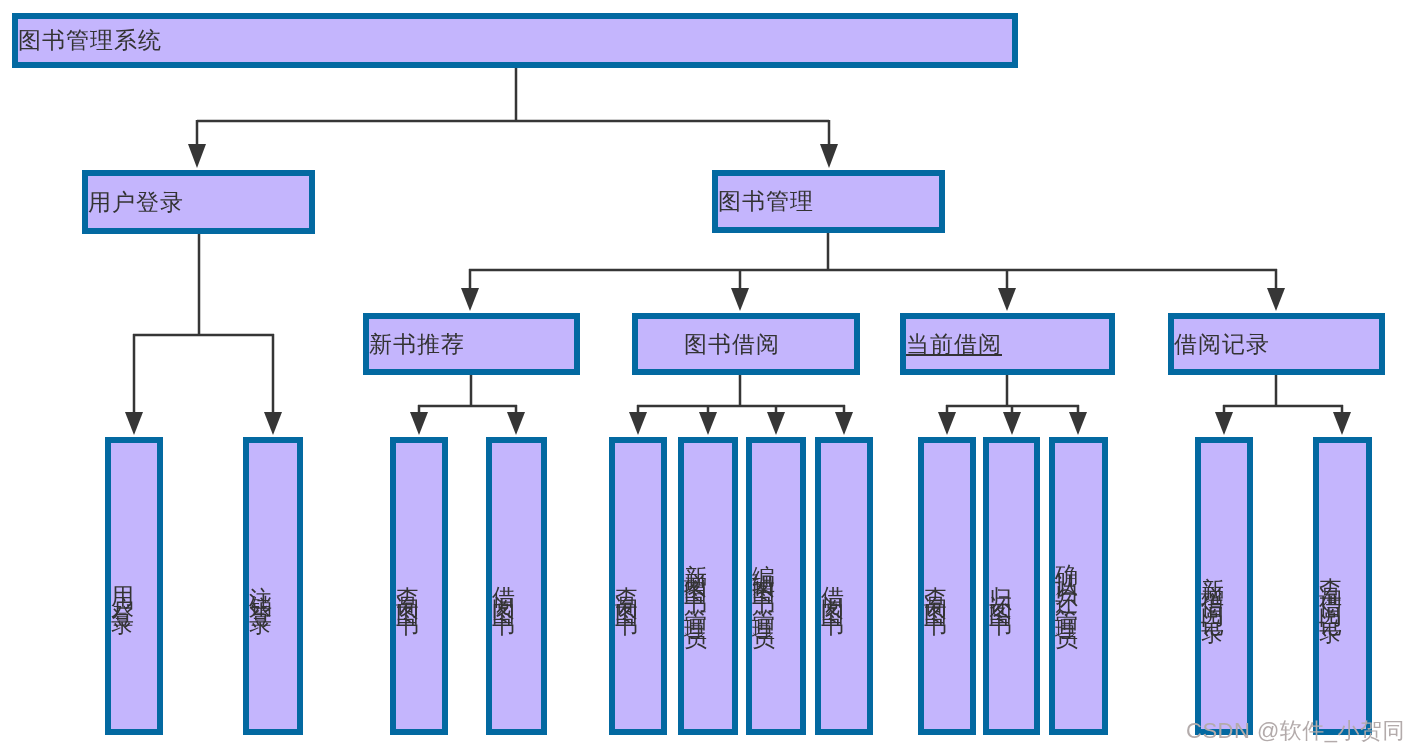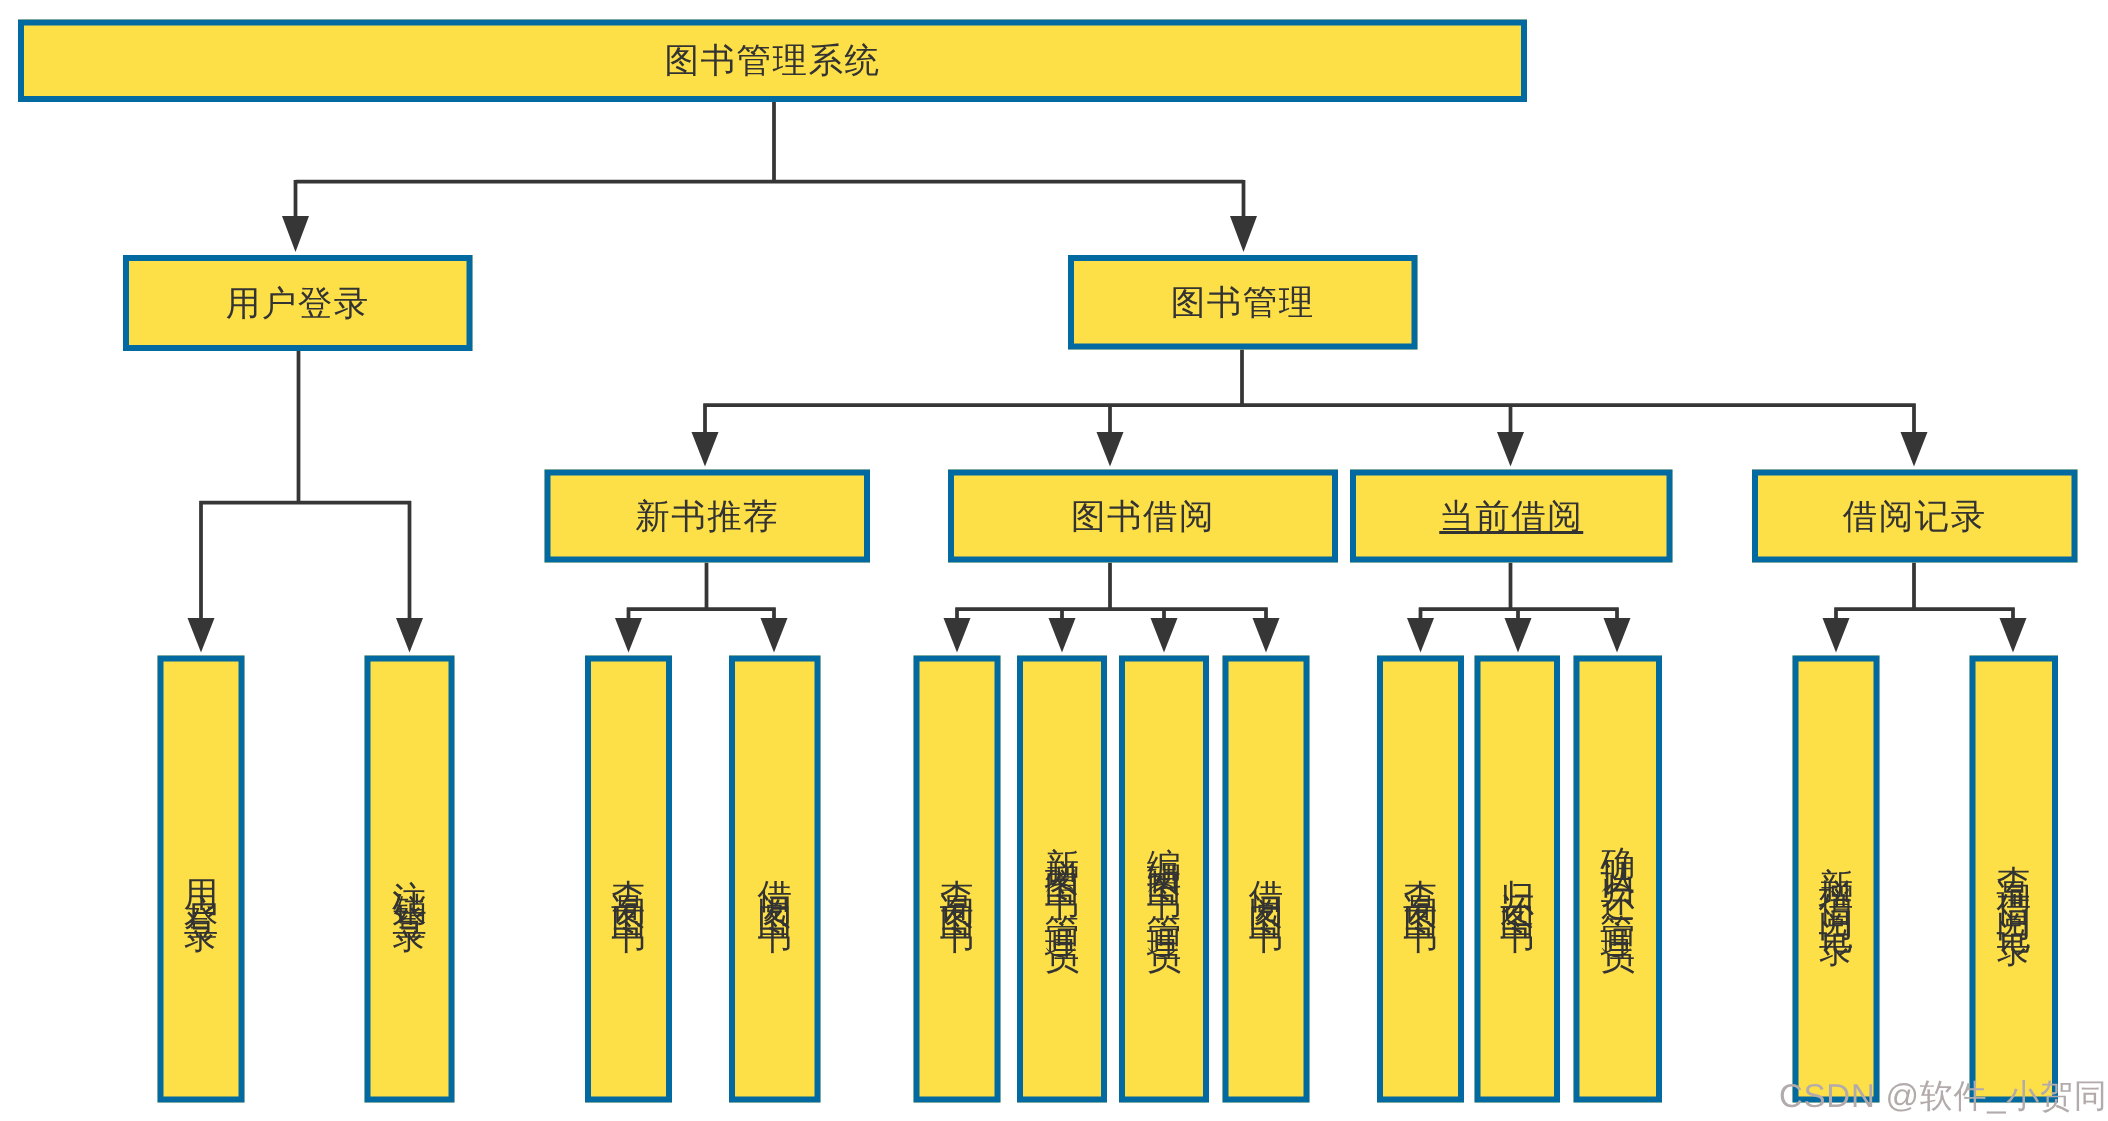--- a/index.html
+++ b/index.html
@@ -2,39 +2,39 @@
 <html><head>
 <meta charset="utf-8">
 <style>
   html,body{margin:0;padding:0;}
   body{
     width:1405px;height:747px;background:#ffffff;overflow:hidden;position:relative;
     font-family:"Liberation Sans","DejaVu Sans",sans-serif;
   }
   #canvas{position:absolute;left:0;top:0;width:1405px;height:747px;}
   .node{
-    position:absolute;box-sizing:border-box;border:4px solid #0369a1;background:#fde047;
-    display:flex;align-items:center;justify-content:center;color:#333333;z-index:2;
+    position:absolute;box-sizing:border-box;border:6px solid #0369a1;background:#c4b5fd;
+    display:flex;align-items:center;justify-content:flex-start;color:#333333;z-index:2;
   }
   .node .lbl{font-size:23px;letter-spacing:1px;white-space:nowrap;}
   .vnode .lbl{
     writing-mode:vertical-rl;text-orientation:mixed;letter-spacing:9px;
     font-size:23px;line-height:1;
   }
   svg.wires{position:absolute;left:0;top:0;z-index:1;pointer-events:none;}
   .watermark{
     position:absolute;left:1186px;top:716px;z-index:3;
     font-size:22px;color:#b3abab;white-space:nowrap;letter-spacing:0.5px;
   }
   
   .n-root          {left:12px;  top:13px;  width:1006px; height:55px;}
   .n-user-login    {left:82px;  top:170px; width:233px;  height:64px;}
   .n-book-mgmt     {left:712px; top:170px; width:233px;  height:63px;}
   .n-new-book-rec  {left:363px; top:313px; width:217px;  height:62px;}
-  .n-book-borrow   {left:632px; top:313px; width:260px;  height:62px;}
+  .n-book-borrow   {left:632px; top:313px; width:228px;  height:62px;padding-left:46px;}
   .n-current-borrow{left:900px; top:313px; width:215px;  height:62px;text-decoration:underline;}
   .n-borrow-records{left:1168px;top:313px; width:217px;  height:62px;}
   .n-ul-login      {left:105px; top:437px; width:58px;   height:298px;}
   .n-ul-logout     {left:243px; top:437px; width:60px;   height:298px;}
   .n-nbr-query     {left:390px; top:437px; width:58px;   height:298px;}
   .n-nbr-borrow    {left:486px; top:437px; width:61px;   height:298px;}
   .n-bb-query      {left:609px; top:437px; width:58px;   height:298px;}
   .n-bb-add        {left:678px; top:437px; width:60px;   height:298px;}
   .n-bb-edit       {left:746px; top:437px; width:60px;   height:298px;}
   .n-bb-borrow     {left:815px; top:437px; width:58px;   height:298px;}

